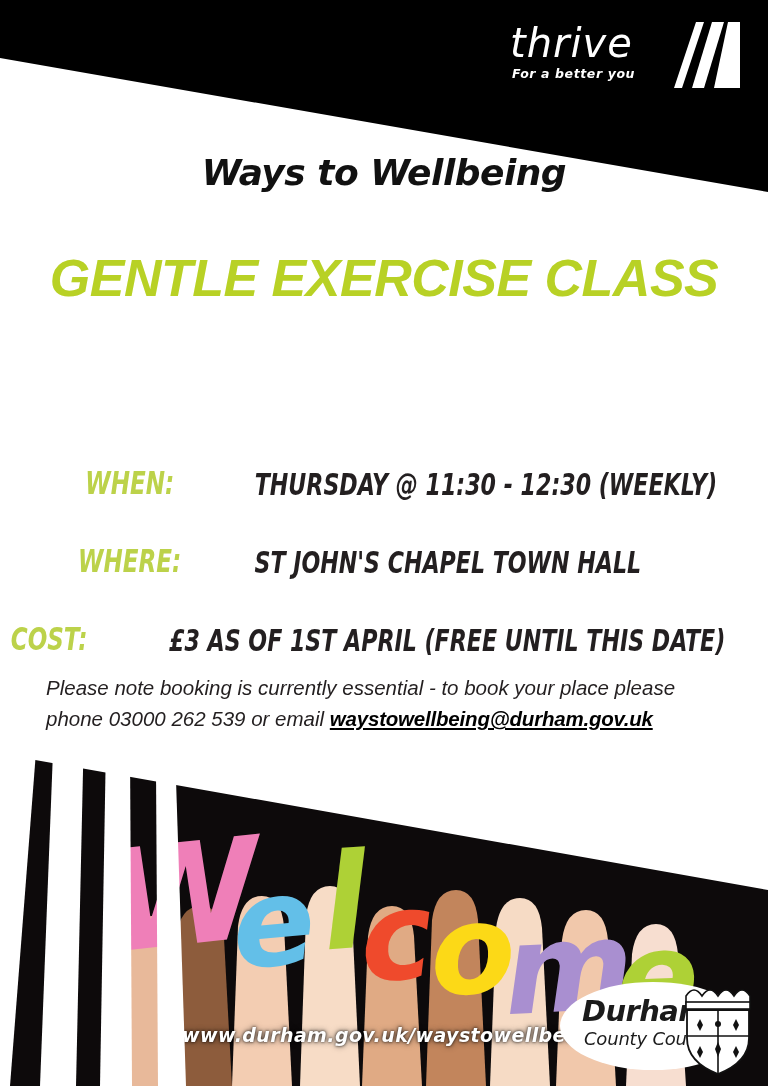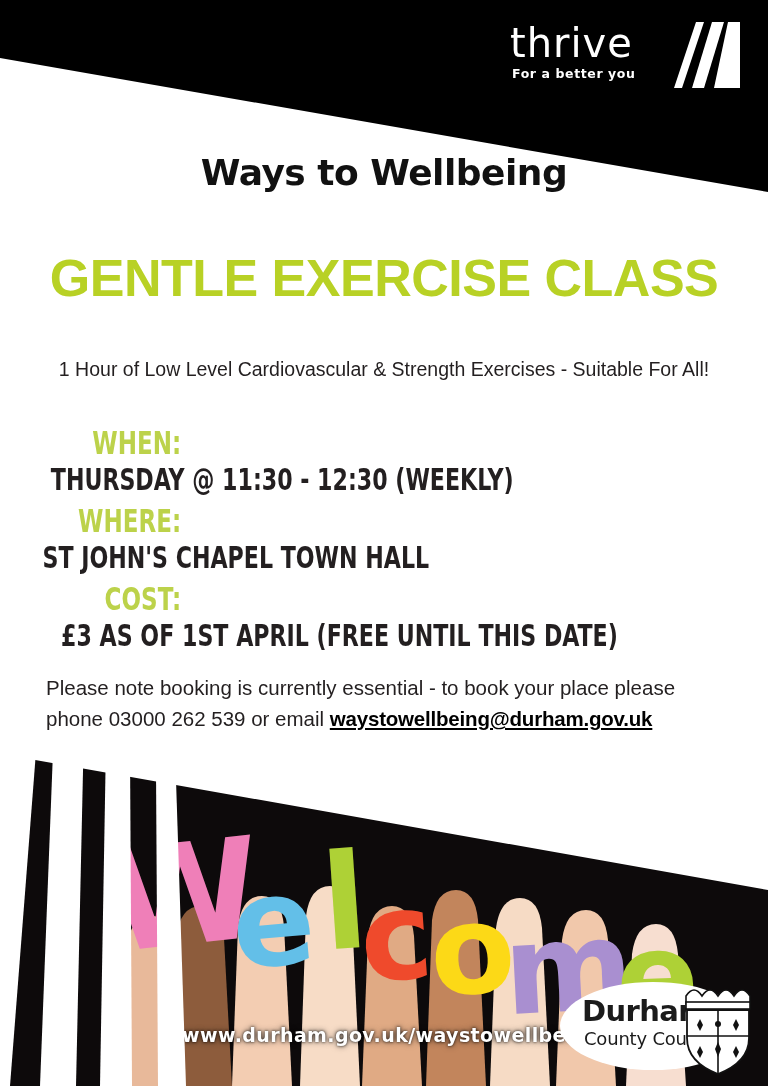--- a/index.html
+++ b/index.html
@@ -6,20 +6,21 @@
   body{
     font-family:"Liberation Sans", sans-serif;
     -webkit-font-smoothing:antialiased;
   }
   #poster{
     position:relative;
     width:768px;
     height:1086px;
     overflow:hidden;
     background:#ffffff;
+    font-style:italic;
   }
 
   
   .top-band{
     position:absolute;
     left:0; top:0;
     width:768px; height:200px;
     background:#000000;
     -webkit-clip-path:polygon(0 0, 768px 0, 768px 192px, 0 58px);
     clip-path:polygon(0 0, 768px 0, 768px 192px, 0 58px);
@@ -94,23 +95,22 @@
 
   
   .details{
     position:absolute;
     left:0; top:424px;
     width:768px;
     z-index:4;
   }
   .row{
     display:flex;
-    align-items:flex-start;
+    align-items:flex-end;
     height:78px;
-    flex-direction:column;
   }
   .row .label{
     width:200px;
     text-align:right;
     padding-right:12px;
     color:#bcd24a;
     font-size:32px;
     font-weight:700;
     letter-spacing:0px;
     font-family:"DejaVu Sans Condensed","Liberation Sans", sans-serif;
@@ -252,21 +252,20 @@
     <div class="thrive-tag">For a better you</div>
     <svg class="thrive-mark" viewBox="0 0 74 66">
       <polygon points="8,66 30,0 38,0 16,66" fill="#ffffff"></polygon>
       <polygon points="26,66 46,0 58,0 38,66" fill="#ffffff"></polygon>
       <polygon points="48,66 62,0 74,0 74,66" fill="#ffffff"></polygon>
     </svg>
   </div>
 
   <div class="title">Ways to Wellbeing</div>
   <div class="subtitle">GENTLE EXERCISE CLASS</div>
-  <div class="tagline">1 Hour of Low Level Cardiovascular &amp; Strength Exercises - Suitable For All!</div>
 
   <div class="details">
 
     <div class="row">
       <div class="label">WHEN:</div>
       <div class="value">THURSDAY @ 11:30 - 12:30 (WEEKLY)</div>
     </div>
 
     <div class="row">
       <div class="label">WHERE:</div>

